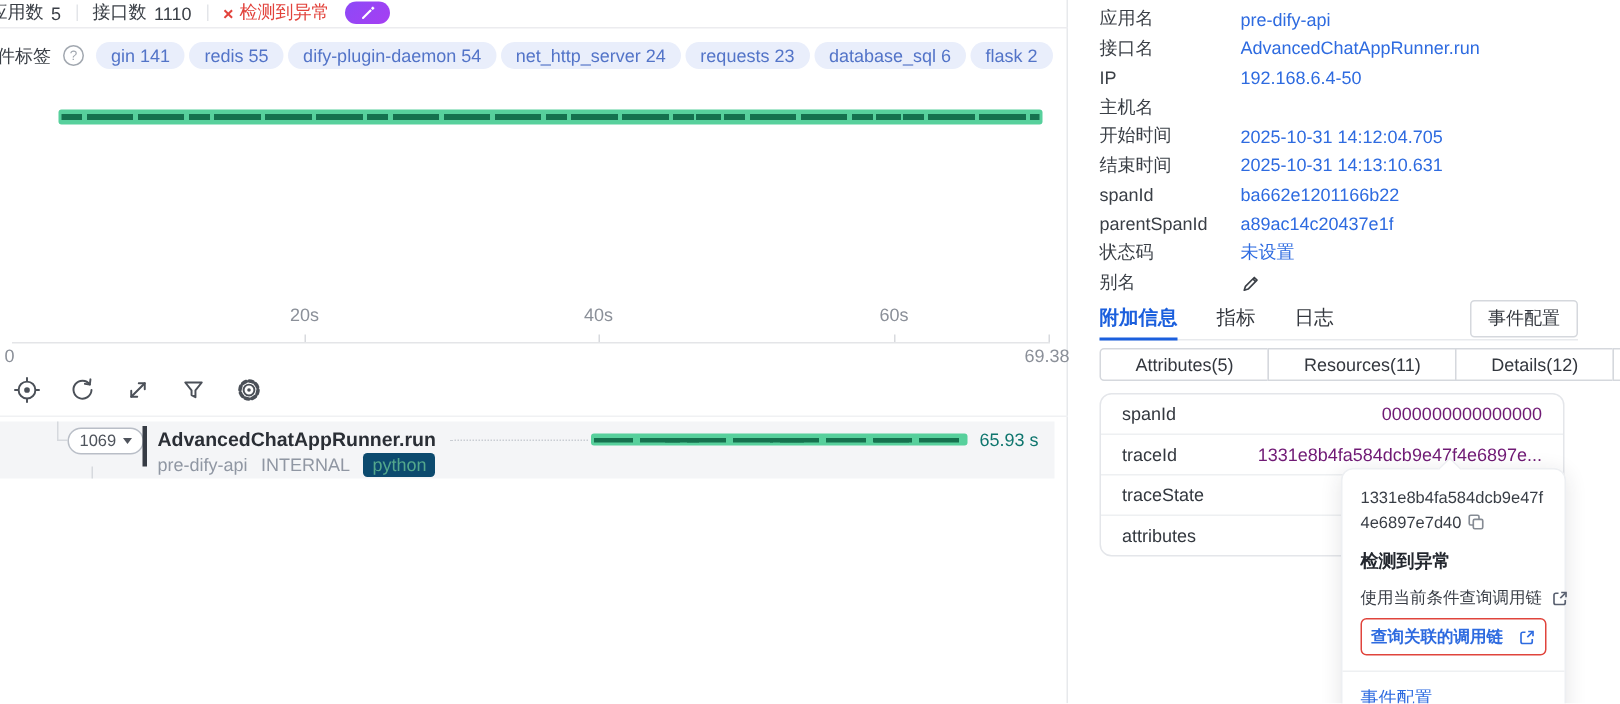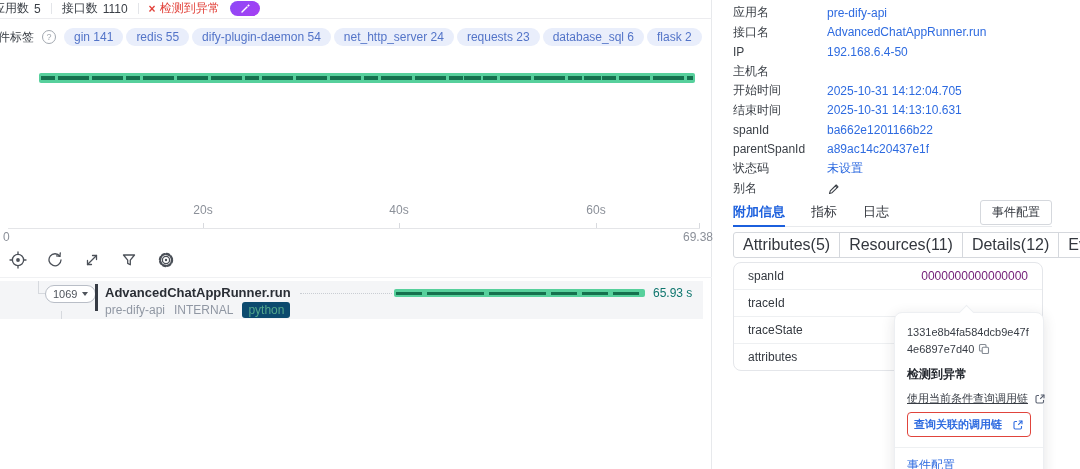--- a/index.html
+++ b/index.html
@@ -64,40 +64,40 @@
   .fvalue{color:#2e6be0;cursor:pointer;white-space:nowrap;overflow:hidden;text-overflow:ellipsis;}
   .pencil svg{stroke:#3a3f46;fill:none;stroke-width:1.1;stroke-linejoin:round;display:block;}
   
   .tabsrow{position:absolute;left:20px;top:203px;right:28px;height:23px;border-bottom:1px solid #e8eaed;display:flex;gap:26px;}
   .tab{font-size:13px;color:#33373e;cursor:pointer;padding-bottom:22px;white-space:nowrap;}
   .tab.active{color:#1b5fdd;font-weight:bold;border-bottom:2px solid #1b5fdd;margin-bottom:-1px;}
   .evt-btn{position:absolute;right:28px;top:200px;height:25px;background:#fff;border:1px solid #d5d8dd;border-radius:3px;
            padding:0 11px;font-size:12px;color:#33373e;cursor:pointer;font-family:inherit;}
   
   .subtabs{position:absolute;left:20px;top:232px;display:flex;}
-  .seg{border:1px solid #d5d8dd;background:#fff;color:#33373e;font-size:16px;padding:3px 9px;margin-left:-1px;cursor:pointer;white-space:nowrap;}
+  .seg{border:1px solid #d5d8dd;background:#fff;color:#33373e;font-size:12px;padding:3px 23px;margin-left:-1px;cursor:pointer;white-space:nowrap;}
   .seg:first-child{border-radius:3px 0 0 3px;margin-left:0;}
   .seg:last-child{border-radius:0 3px 3px 0;}
   .seg.active{background:#1b5fdd;border-color:#1b5fdd;color:#fff;font-weight:bold;}
   
   .ltable{position:absolute;left:20px;top:262px;width:310px;border:1px solid #e4e6ea;border-radius:8px;overflow:hidden;box-sizing:border-box;background:#fff;}
   .lrow{display:flex;align-items:center;justify-content:space-between;height:26px;padding:0 14px;border-bottom:1px solid #eef0f2;}
   .lrow:last-child{border-bottom:none;}
   .lkey{color:#33383f;}
   .lval{color:#701a75;cursor:pointer;max-width:210px;white-space:nowrap;overflow:hidden;text-overflow:ellipsis;}
   
   .popup{position:absolute;left:894px;top:312px;width:150px;background:#fff;border:1px solid #edeff2;border-radius:8px;
          box-shadow:0 3px 14px rgba(31,35,41,.12);padding:11px 12px 10px;box-sizing:border-box;z-index:10;}
   .popup::before{content:"";position:absolute;left:66px;top:-6px;width:10px;height:10px;background:#fff;
                  border-left:1px solid #edeff2;border-top:1px solid #edeff2;transform:rotate(45deg);}
   .trace-full{font-size:11px;color:#383d45;word-break:break-all;line-height:1.55;}
   .copy-icon{display:inline-block;vertical-align:-2px;margin-left:4px;cursor:pointer;}
   .copy-icon svg{stroke:#858b94;fill:none;stroke-width:1.1;display:block;}
   .adv{font-size:12px;font-weight:bold;color:#23272e;margin-top:8px;}
-  .plink{display:flex;align-items:center;justify-content:space-between;gap:6px;margin-top:8px;font-size:11px;color:#383d45;cursor:pointer;white-space:nowrap;text-decoration:underline;}
+  .plink{display:flex;align-items:center;justify-content:space-between;gap:6px;margin-top:8px;font-size:11px;color:#383d45;cursor:pointer;white-space:nowrap;}
   .plink svg{stroke:#596070;fill:none;stroke-width:1.1;flex:0 0 auto;}
   .redbox{margin-top:6px;border:1.5px solid #e0443c;border-radius:4px;padding:4px 6px;display:flex;align-items:center;justify-content:space-between;gap:6px;cursor:pointer;}
   .redbox .txt{font-size:11px;color:#2e6be0;font-weight:bold;white-space:nowrap;}
   .redbox svg{stroke:#2e6be0;fill:none;stroke-width:1.1;flex:0 0 auto;}
   .pop-div{border-top:1px solid #eef0f2;margin:10px -12px 0;}
   .pop-evt{margin-top:9px;font-size:12px;color:#2e6be0;cursor:pointer;}
 </style>
 </head>
 <body>
 
@@ -280,20 +280,21 @@
         <button class="seg active">Links(4)</button>
       </div>
 
     <div class="ltable" id="ltable">
         <div class="lrow">
           <span class="lkey">spanId</span>
           <span class="lval">0000000000000000</span>
         </div>
         <div class="lrow">
           <span class="lkey">traceId</span>
+          <span class="lval">1331e8b4fa584dcb9e47f4e6897e...</span>
         </div>
         <div class="lrow">
           <span class="lkey">traceState</span>
           <span class="lval"></span>
         </div>
         <div class="lrow">
           <span class="lkey">attributes</span>
           <span class="lval"></span>
         </div>
       </div>

